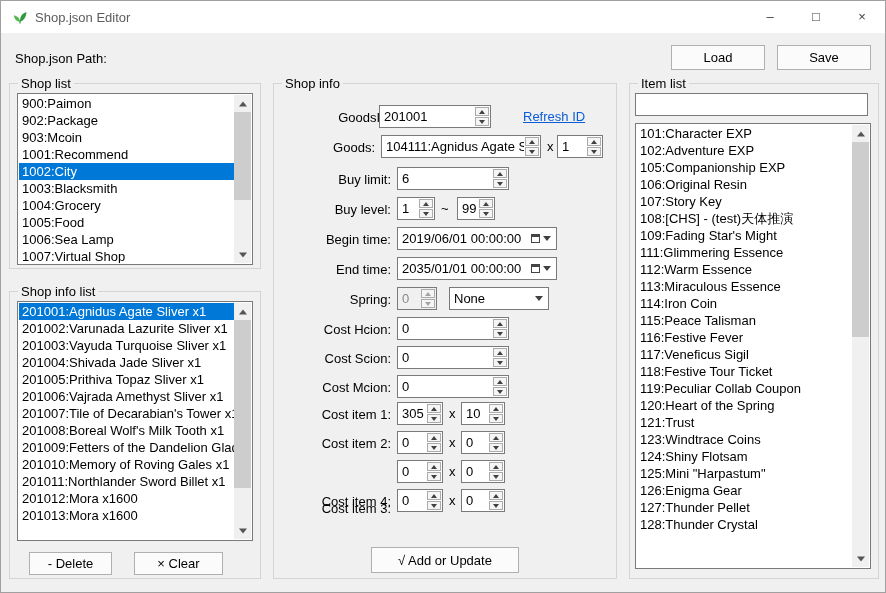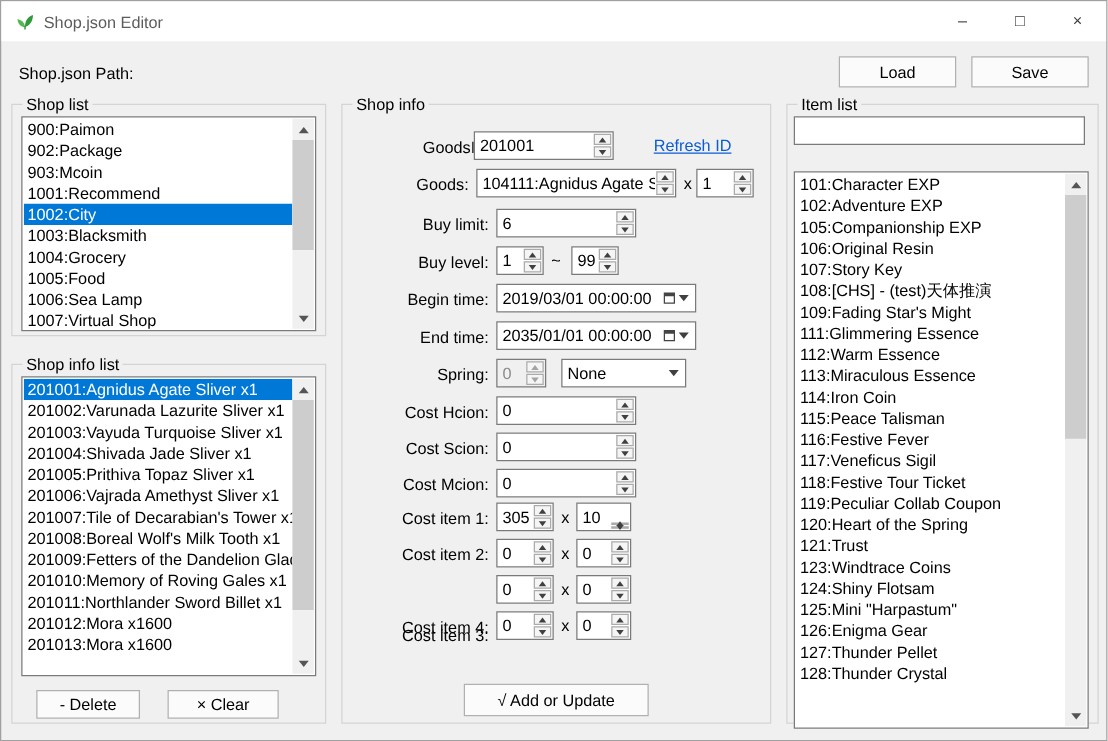--- a/index.html
+++ b/index.html
@@ -182,21 +182,21 @@
   <div class="spin" style="left:456px;top:196px;width:38px;">
     <div class="val">99</div>
     <div class="btns">
       <div class="sb up"></div>
       <div class="sb down"></div>
     </div>
   </div>
 
   <span class="form-label r" style="left:276px;top:231px;width:114px;">Begin time:</span>
   <div class="dtp" style="left:396px;top:226px;width:160px;">
-    <div class="val">2019/03/01 00:00:00</div>
+    <div class="val">2019/06/01 00:00:00</div>
     <div class="drop">
       <span class="cal-icon"></span>
       <span class="tri-down"></span>
     </div>
   </div>
 
   <span class="form-label r" style="left:276px;top:261px;width:114px;">End time:</span>
   <div class="dtp" style="left:396px;top:256px;width:160px;">
     <div class="val">2035/01/01 00:00:00</div>
     <div class="drop">
@@ -249,21 +249,21 @@
 
   <span class="form-label r" style="left:276px;top:406px;width:114px;">Cost item 1:</span>
   <div class="spin" style="left:396px;top:401px;width:46px;">
     <div class="val">305</div>
     <div class="btns">
       <div class="sb up"></div>
       <div class="sb down"></div>
     </div>
   </div>
   <span class="static" style="left:448px;top:405px;">x</span>
-  <div class="spin" style="left:460px;top:401px;width:44px;align-items:flex-end;">
+  <div class="spin" style="left:460px;top:401px;width:44px;">
     <div class="val">10</div>
     <div class="btns">
       <div class="sb up"></div>
       <div class="sb down"></div>
     </div>
   </div>
 
   <span class="form-label r" style="left:276px;top:435px;width:114px;">Cost item 2:</span>
   <div class="spin" style="left:396px;top:430px;width:46px;">
     <div class="val">0</div>
@@ -314,21 +314,21 @@
       <div class="sb down"></div>
     </div>
   </div>
 
   <button class="btn" style="left:370px;top:546px;width:148px;height:26px;">√ Add or Update</button>
 
   <div class="groupbox" style="left:628px;top:82px;width:250px;height:496px;">
     <span class="gb-title">Item list</span>
   </div>
   <input class="textbox" style="left: 634px; top: 92px; width: 233px; height: 23px;" value="">
-  <div class="listbox" style="left:634px;top:136px;width:236px;height:446px;">
+  <div class="listbox" style="left:634px;top:122px;width:236px;height:446px;">
     <div class="list-items">
         <div class="list-item">101:Character EXP</div>
         <div class="list-item">102:Adventure EXP</div>
         <div class="list-item">105:Companionship EXP</div>
         <div class="list-item">106:Original Resin</div>
         <div class="list-item">107:Story Key</div>
         <div class="list-item">108:[CHS] - (test)天体推演</div>
         <div class="list-item">109:Fading Star's Might</div>
         <div class="list-item">111:Glimmering Essence</div>
         <div class="list-item">112:Warm Essence</div>

